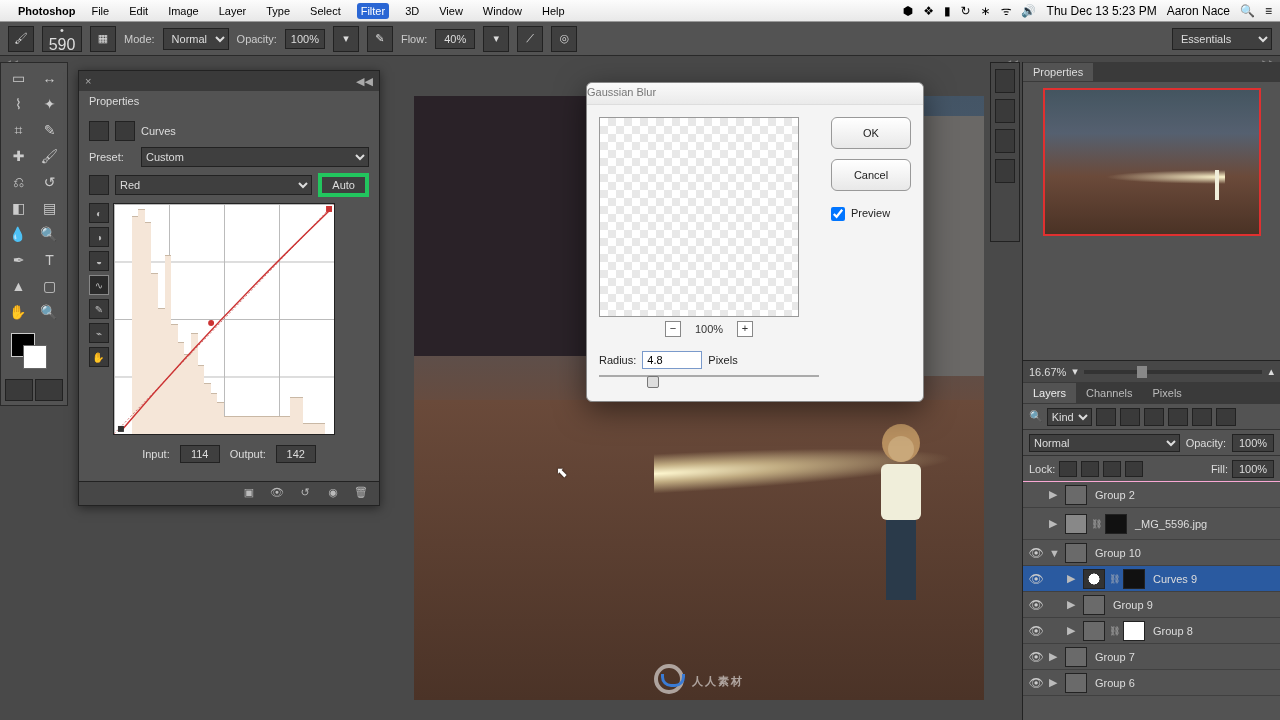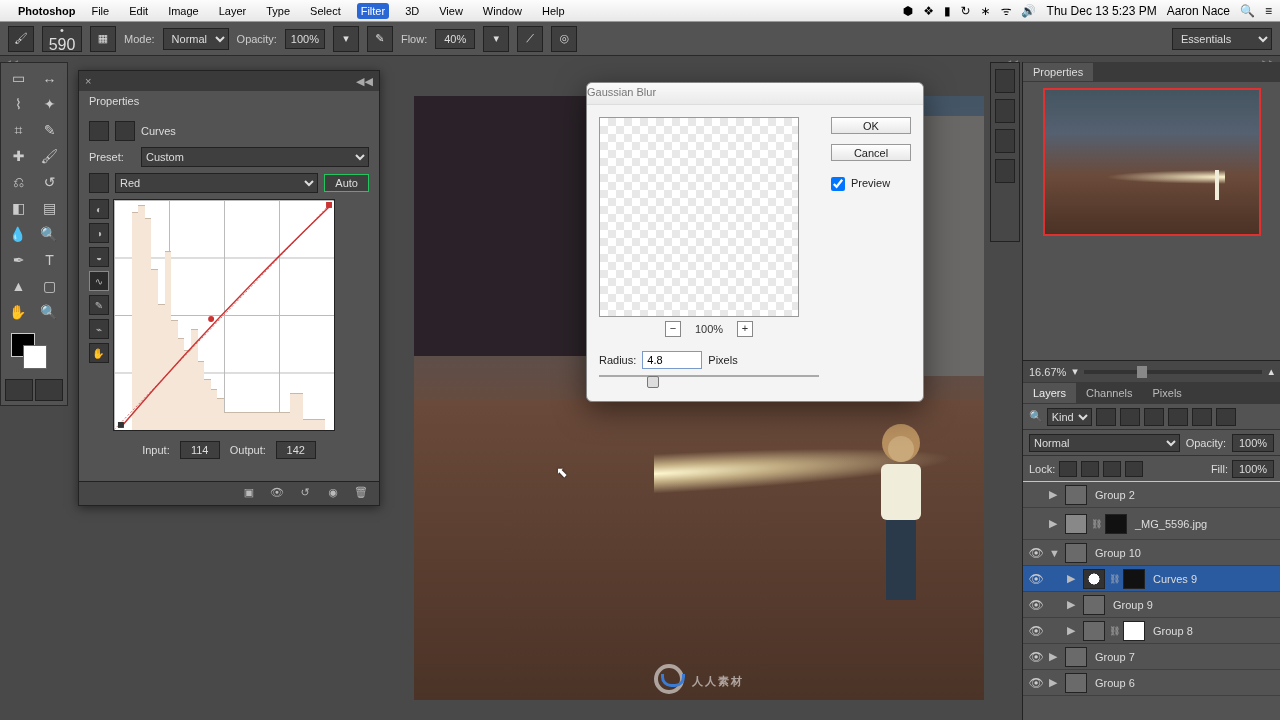--- a/index.html
+++ b/index.html
@@ -42,21 +42,21 @@
 .properties { position: absolute; top: 70px; left: 78px; width: 302px; height: 436px; background: #535353; border: 1px solid #222; box-shadow: 0 2px 10px rgba(0,0,0,.5); }
 .properties .tab-bar { height: 20px; background: #3a3a3a; display: flex; align-items: center; }
 .properties .tab-bar .close { margin-left: 6px; color:#aaa; cursor:pointer;}
 .properties .tab-bar .collapse { margin-left:auto; margin-right:6px; color:#aaa;}
 .properties .tab { background: #535353; padding: 4px 10px; color: #ddd; margin-left:0;}
 .properties .body { padding: 6px 10px; color: #ddd; }
 .properties .type-row{display:flex;align-items:center;gap:6px;margin:4px 0;}
 .properties .type-row .ic{width:20px;height:20px;background:#3a3a3a;border:1px solid #222;}
 .prop-row { display: flex; align-items: center; gap: 6px; margin: 6px 0; }
 .prop-row select { background: #3f3f3f; color: #ddd; border: 1px solid #222; height: 20px; flex: 1; }
-.prop-row .btn { background: #3f3f3f; border: 1px solid #22c55e; color: #ddd; padding: 2px 10px; }
+.prop-row .btn { background: #3f3f3f; border: 4px solid #22c55e; color: #ddd; padding: 2px 10px; }
 .prop-row .lbl { width: 46px; }
 .curves-edit { display: flex; gap: 4px; }
 .curve-tools { display: flex; flex-direction: column; gap: 4px; }
 .curve-tools .ct { width: 20px; height: 20px; background: #3a3a3a; border: 1px solid #222; display:flex;align-items:center;justify-content:center;font-size:10px;color:#bbb;}
 .curve-tools .ct.sel{background:#2a2a2a;border-color:#888;}
 .curve-canvas { width: 222px; height: 232px; background: #fff; border: 1px solid #222; position: relative; }
 .curve-grid { position:absolute; inset:0; background:
   linear-gradient(#bbb 1px, transparent 1px) 0 0/100% 25%,
   linear-gradient(90deg,#bbb 1px, transparent 1px) 0 0/25% 100%;
 }
@@ -135,21 +135,21 @@
 .dialog .preview{width:200px;height:200px;border:1px solid #999;background:
   repeating-conic-gradient(#e8e8e8 0 25%, #fff 0 50%) 0 0/16px 16px;}
 .dialog .zoom-ctl{display:flex;align-items:center;justify-content:center;gap:14px;margin-top:4px;color:#333;}
 .dialog .zoom-ctl .zb{width:16px;height:16px;border:1px solid #888;background:#fff;text-align:center;line-height:13px;cursor:pointer;}
 .dialog .radius{margin-top:14px;display:flex;align-items:center;gap:6px;color:#222;}
 .dialog .radius input{width:60px;border:1px solid #7a9acb;padding:2px 4px;}
 .dialog .slider2{margin-top:6px;height:14px;position:relative;}
 .dialog .slider2 .track{height:2px;background:#aaa;margin-top:6px;}
 .dialog .slider2 .thumb{position:absolute;top:1px;left:48px;width:12px;height:12px;background:#ddd;border:1px solid #777;border-radius:2px;}
 .dialog .right{display:flex;flex-direction:column;gap:10px;}
-.dialog .btn{width:80px;height:17px;background:linear-gradient(#fff,#e8e8e8);border:1px solid #999;border-radius:0;color:#222;}
+.dialog .btn{width:80px;height:32px;background:linear-gradient(#fff,#e8e8e8);border:1px solid #999;border-radius:6px;color:#222;}
 .dialog .chk{display:flex;align-items:flex-start;gap:6px;color:#222;margin-top:6px;}
 .dialog .chk input{width:14px;height:14px;}
 
 .collapse-arrows{position:absolute;top:58px;left:4px;color:#888;font-size:9px;}
 .collapse-arrows2{position:absolute;top:58px;right:262px;color:#888;font-size:9px;}
 .collapse-arrows3{position:absolute;top:58px;right:4px;color:#888;font-size:9px;}
 </style>
 </head>
 <body>
 

